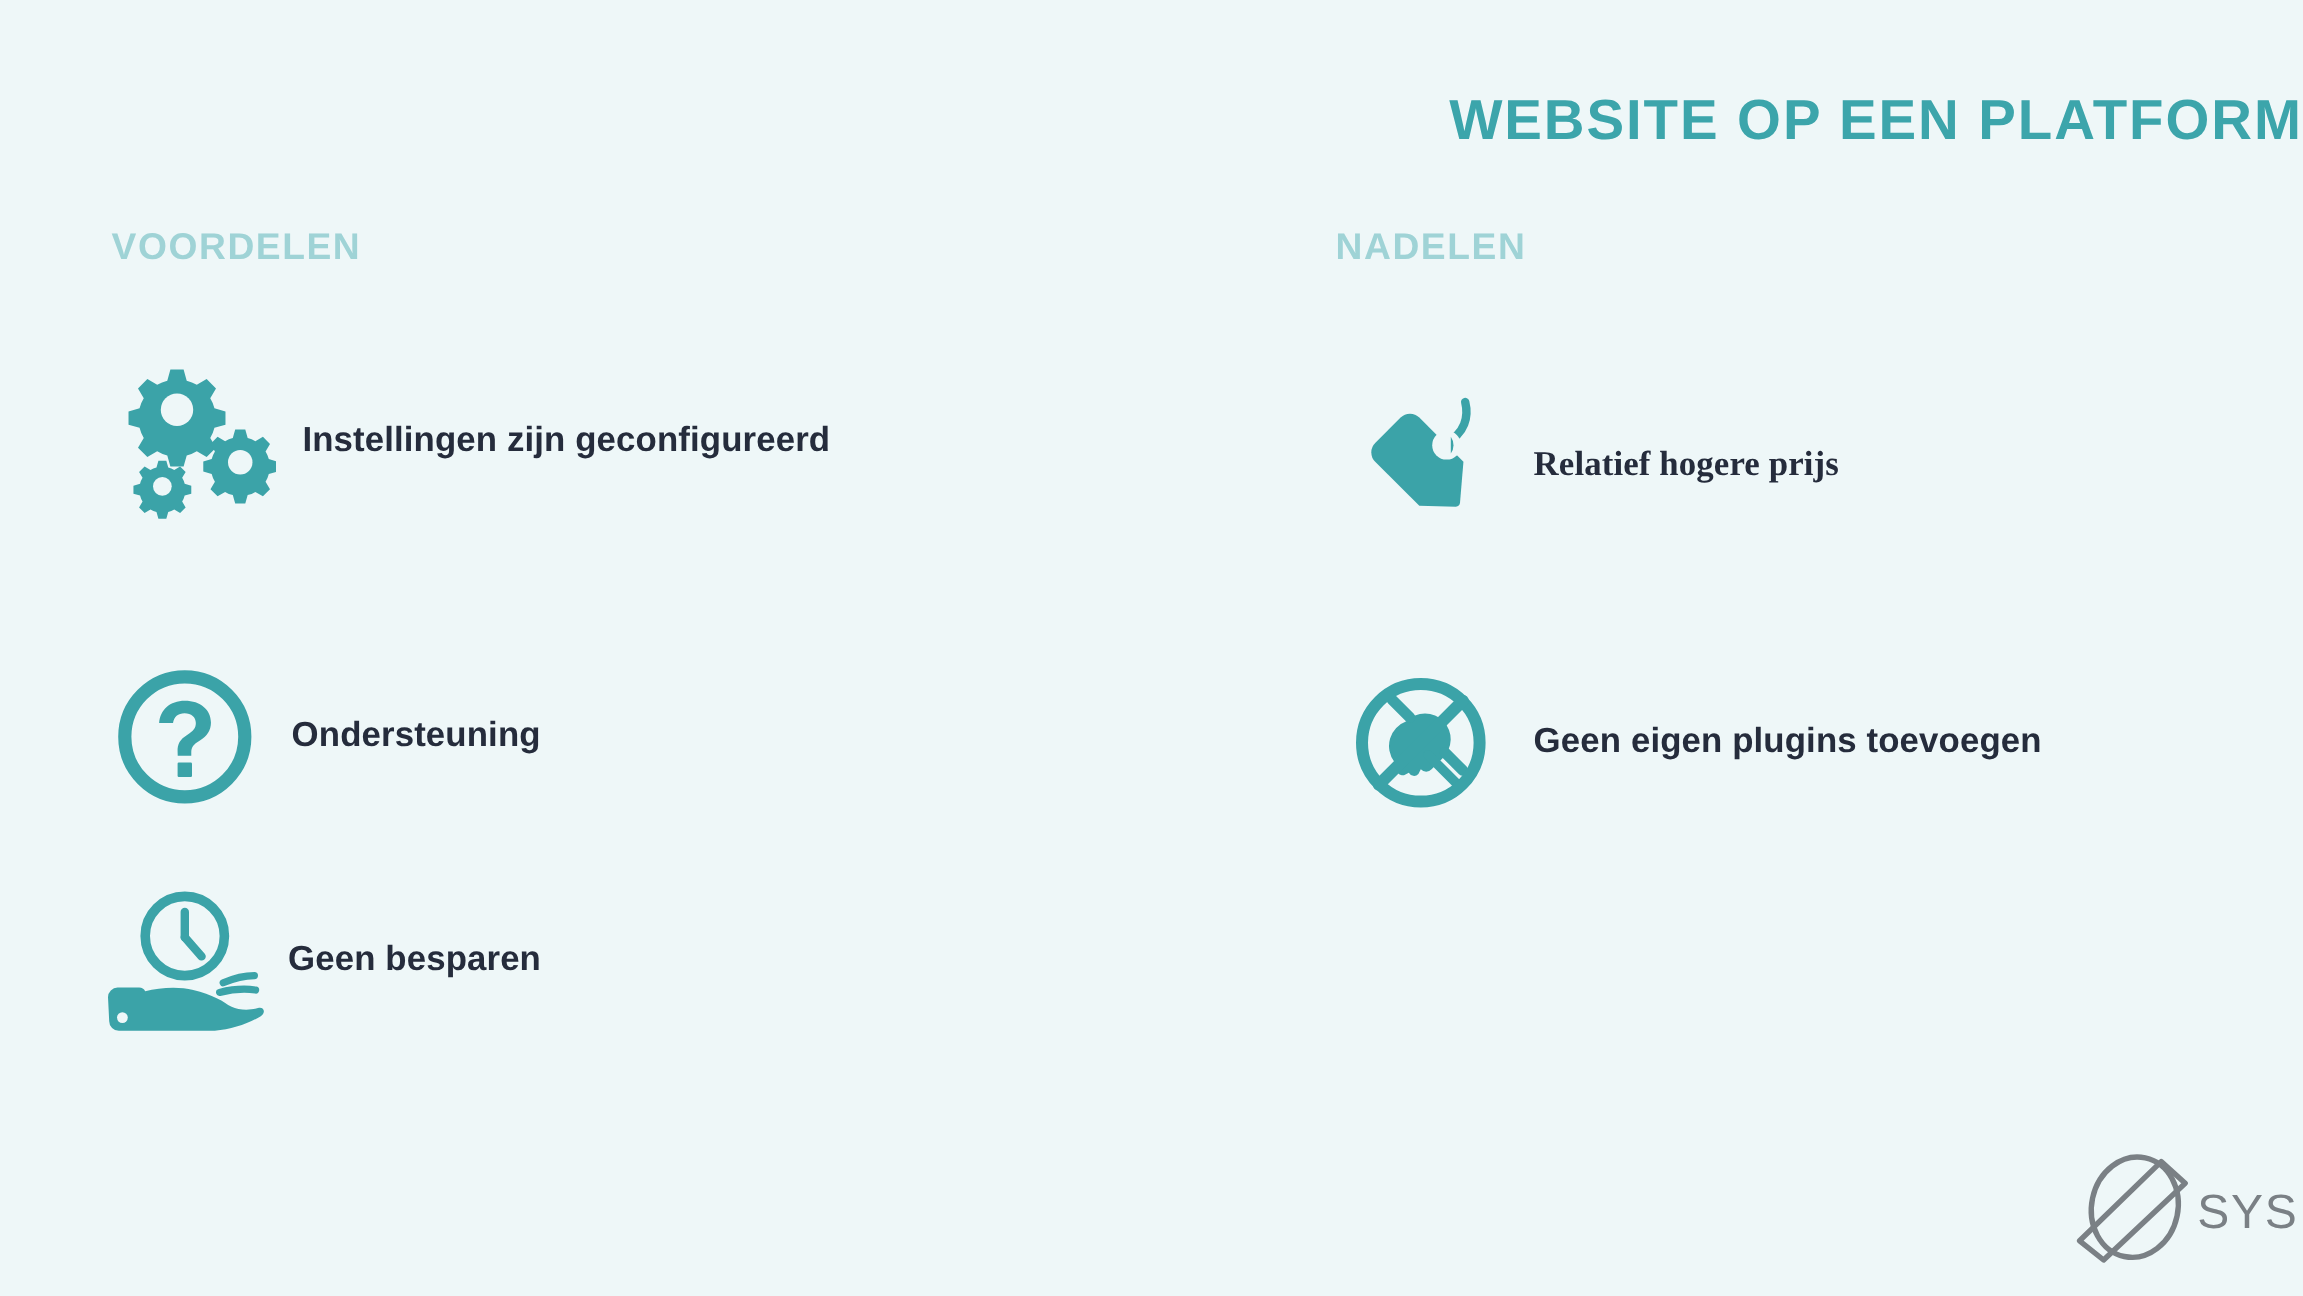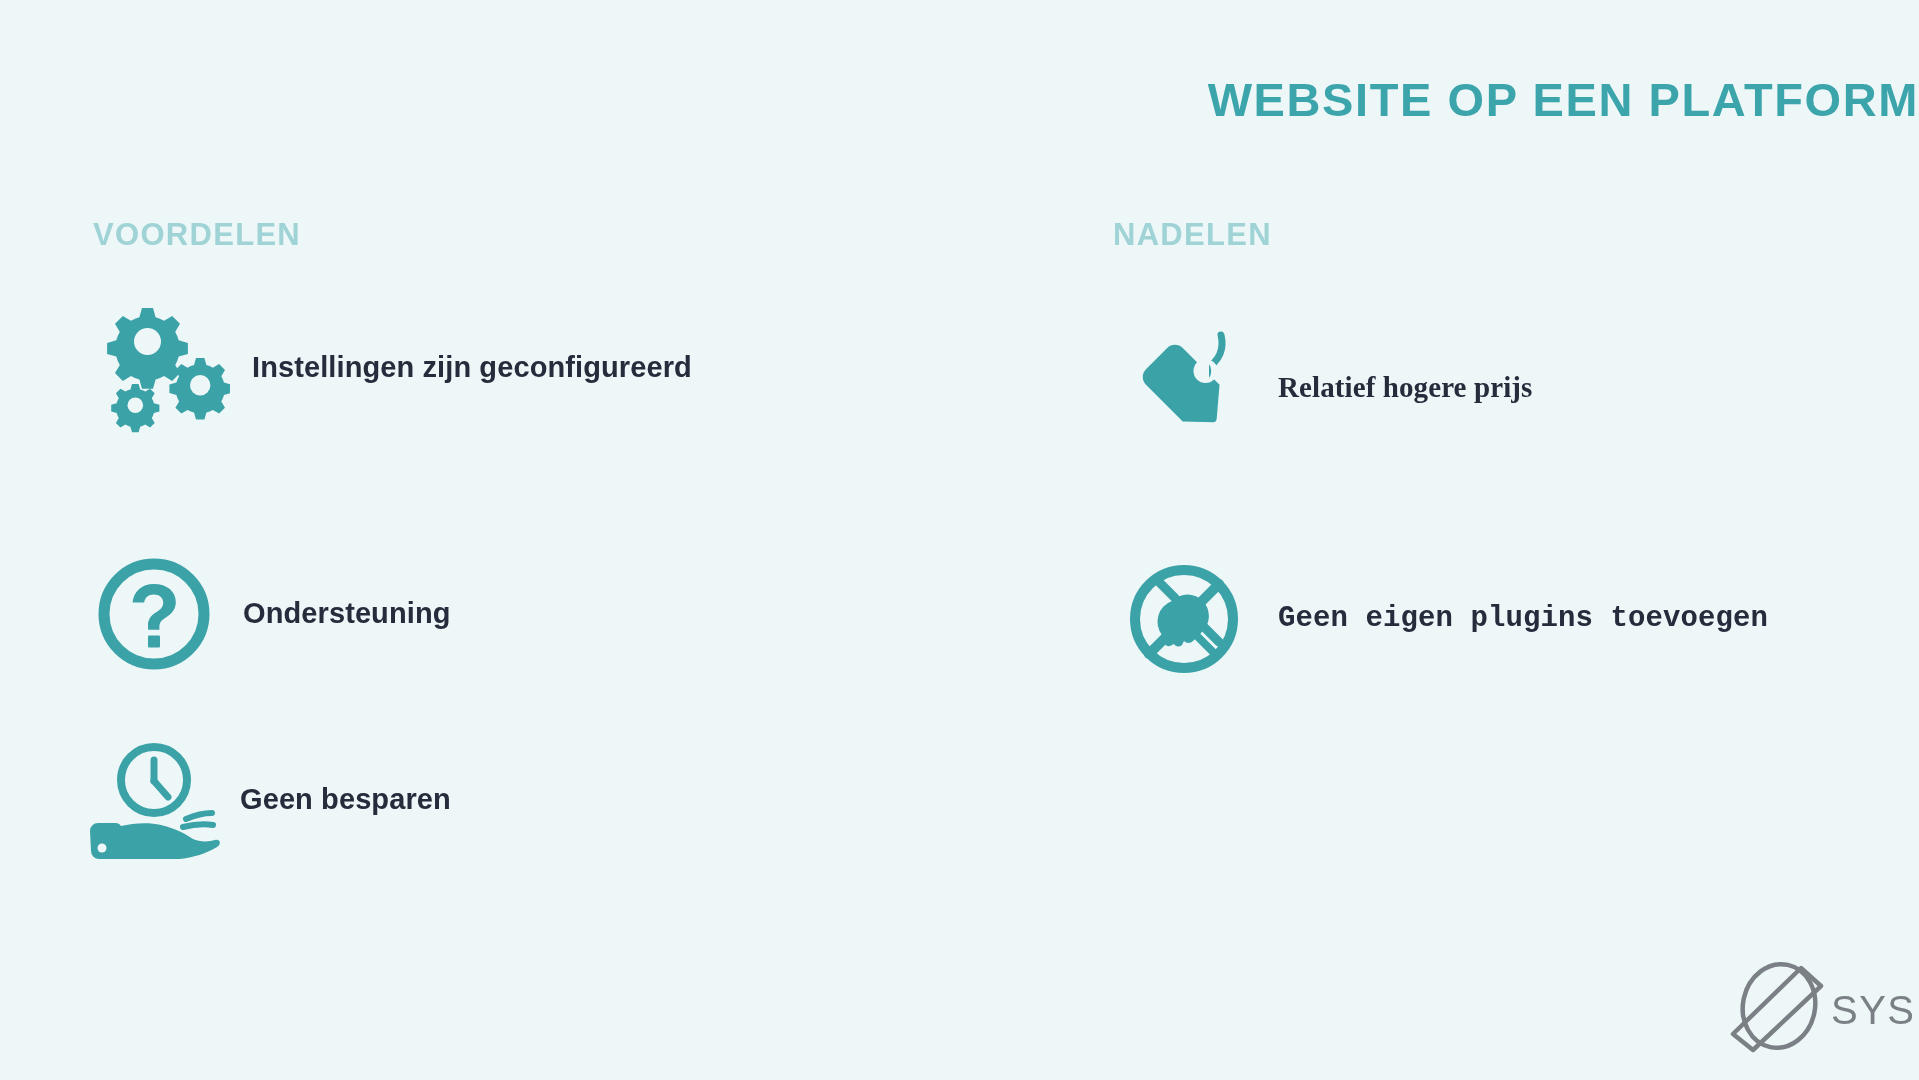--- a/index.html
+++ b/index.html
@@ -33,21 +33,20 @@
     font-weight: bold;
     color: #3ca5ab;
     letter-spacing: 1.6px;
     white-space: nowrap;
   }
 
   
   .column {
     position: absolute;
     top: 190px;
-    margin-top: 29px;
   }
   .col-left  { left: 93px;  width: 860px; }
   .col-right { left: 1113px; width: 790px; }
 
   .column-header {
     font-size: 31px;
     font-weight: bold;
     color: #9fd3d6;
     letter-spacing: 1.3px;
     margin: 0 0 0 0;
@@ -73,21 +72,21 @@
     line-height: 1.42;
     letter-spacing: 0.1px;
   }
 
   
   #item-settings   { left: 95px;  top: 300px; }
   #item-support    { left: 95px;  top: 555px; justify-content: space-between; }
   #item-time       { left: 82px;  top: 735px; }
   
   #item-price      { left: 1125px; top: 325px; }
-  #item-plugins    { left: 1120px; top: 555px; font-family: Liberation Mono, monospace; }
+  #item-plugins    { left: 1120px; top: 555px; }
 
   #item-settings .item-icon { width: 135px; height: 135px; }
   #item-settings .item-label { margin-left: 22px; }
 
   #item-support .item-icon  { width: 118px; height: 118px; }
   #item-support .item-label { margin-left: 30px; }
 
   #item-time .item-icon     { width: 140px; height: 130px; }
   #item-time .item-label    { margin-left: 18px; }
 

